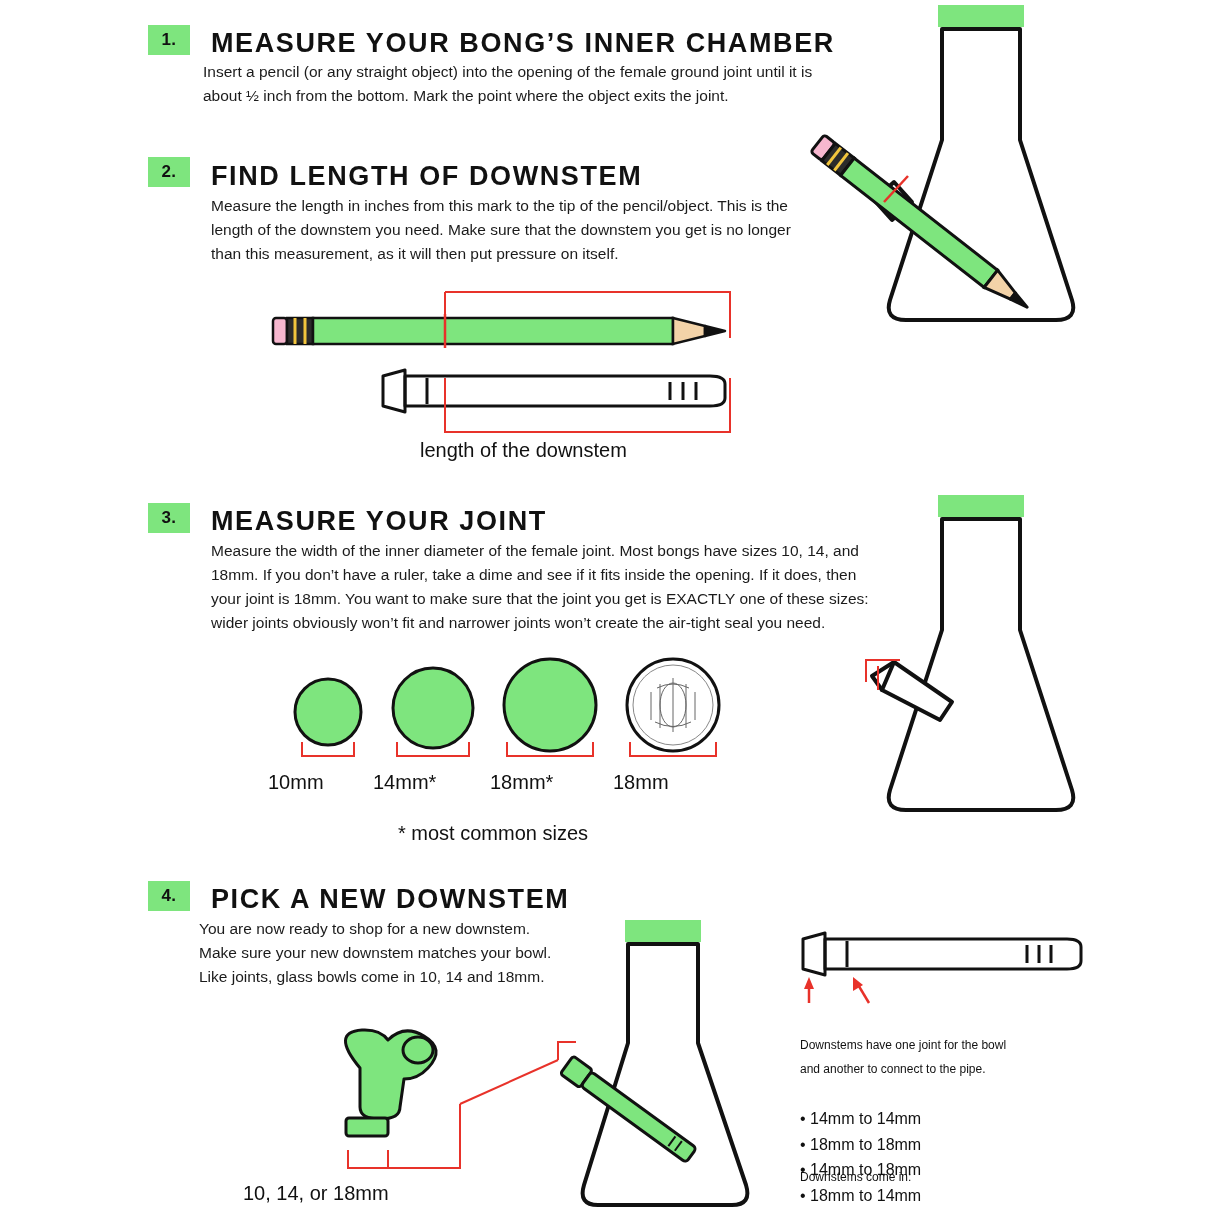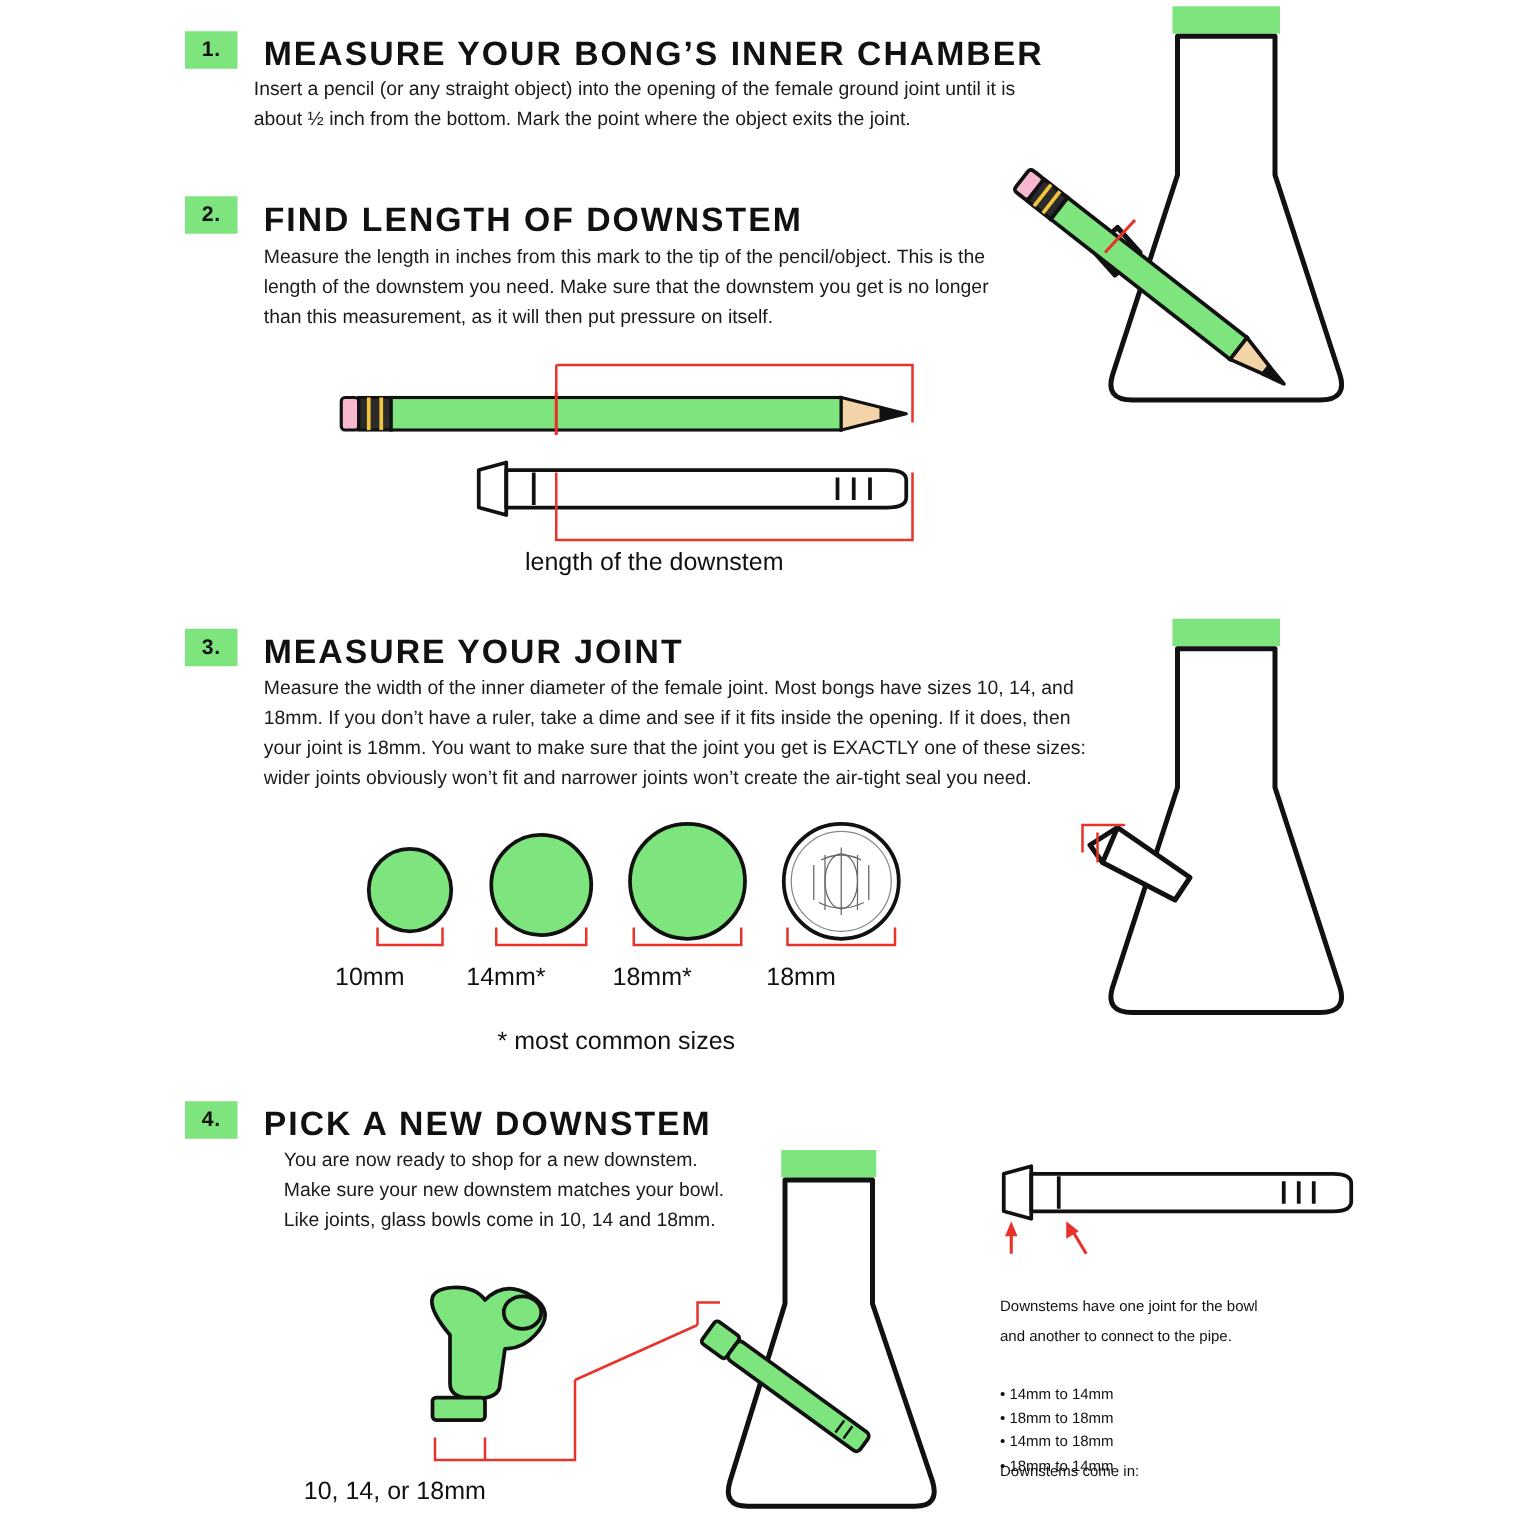--- a/index.html
+++ b/index.html
@@ -119,21 +119,21 @@
   </svg>
 
   <div class="caption" style="left:268px; top:771px; width:120px;">10mm</div>
   <div class="caption" style="left:373px; top:771px; width:120px;">14mm*</div>
   <div class="caption" style="left:490px; top:771px; width:120px;">18mm*</div>
   <div class="caption" style="left:613px; top:771px; width:120px;">18mm</div>
   <div class="caption" style="left:398px; top:802px; width:210px;margin-top:20px;">* most common sizes</div>
 
   <div class="step-num" style="left:148px; top:881px;">4.</div>
   <div class="step-title" style="left:211px; top:884px;">PICK A NEW DOWNSTEM</div>
-  <div class="step-body" style="left:227px; top:917px; width:370px;">You are now ready to shop for a new downstem. Make sure your new downstem matches your bowl. Like joints, glass bowls come in 10, 14 and 18mm.</div>
+  <div class="step-body" style="left:199px; top:917px; width:370px;">You are now ready to shop for a new downstem. Make sure your new downstem matches your bowl. Like joints, glass bowls come in 10, 14 and 18mm.</div>
 
   <svg style="left:300px; top:1020px;" width="300" height="180" viewBox="0 0 300 180">
     <path d="M60 48 q-30 -36 2 -38 q18 -1 26 10 q16 -16 36 -4 q22 13 4 32 q-10 11 -24 11 l-4 28 q0 12 -20 12 q-20 0 -20 -12 z" fill="#7ee57e" stroke="#111" stroke-width="3" stroke-linejoin="round"></path>
     <ellipse cx="118" cy="30" rx="15" ry="13" fill="#7ee57e" stroke="#111" stroke-width="3"></ellipse>
     <rect x="46" y="98" width="42" height="18" rx="3" fill="#7ee57e" stroke="#111" stroke-width="3"></rect>
     <path d="M48 130 L48 148 L160 148 L160 84" fill="none" stroke="#e8322a" stroke-width="2"></path>
     <path d="M88 130 L88 148" stroke="#e8322a" stroke-width="2" fill="none"></path>
     <path d="M160 84 L258 40" stroke="#e8322a" stroke-width="2" fill="none"></path>
     <path d="M258 40 L258 22 L276 22" stroke="#e8322a" stroke-width="2" fill="none"></path>
   </svg>
@@ -195,20 +195,20 @@
     <path d="M14 78 L14 58" stroke="#e8322a" stroke-width="2.5" fill="none"></path>
     <path d="M14 52 L9 64 L19 64 Z" fill="#e8322a"></path>
     <path d="M74 78 L62 58" stroke="#e8322a" stroke-width="2.5" fill="none"></path>
     <path d="M58 52 L58 66 L68 60 Z" fill="#e8322a"></path>
   </svg>
 
   <div class="caption-left" style="left:800px; top:1036px; width:300px;">Downstems have one joint for the bowl</div>
   <div class="caption-left" style="left:800px; top:1060px; width:300px;">and another to connect to the pipe.</div>
   <div class="caption-left" style="left:800px; top:1136px; width:300px;margin-top:32px;">Downstems come in:</div>
 
-  <ul class="bullets" style="position:absolute; left:800px; top:1106px; font-size:12px; line-height:1.6;">
+  <ul class="bullets" style="position:absolute; left:800px; top:1106px; font-size:16px; line-height:1.6;">
     <li>• 14mm to 14mm</li>
     <li>• 18mm to 18mm</li>
     <li>• 14mm to 18mm</li>
     <li>• 18mm to 14mm</li>
   </ul>
 
 </div>
 
 </body></html>

